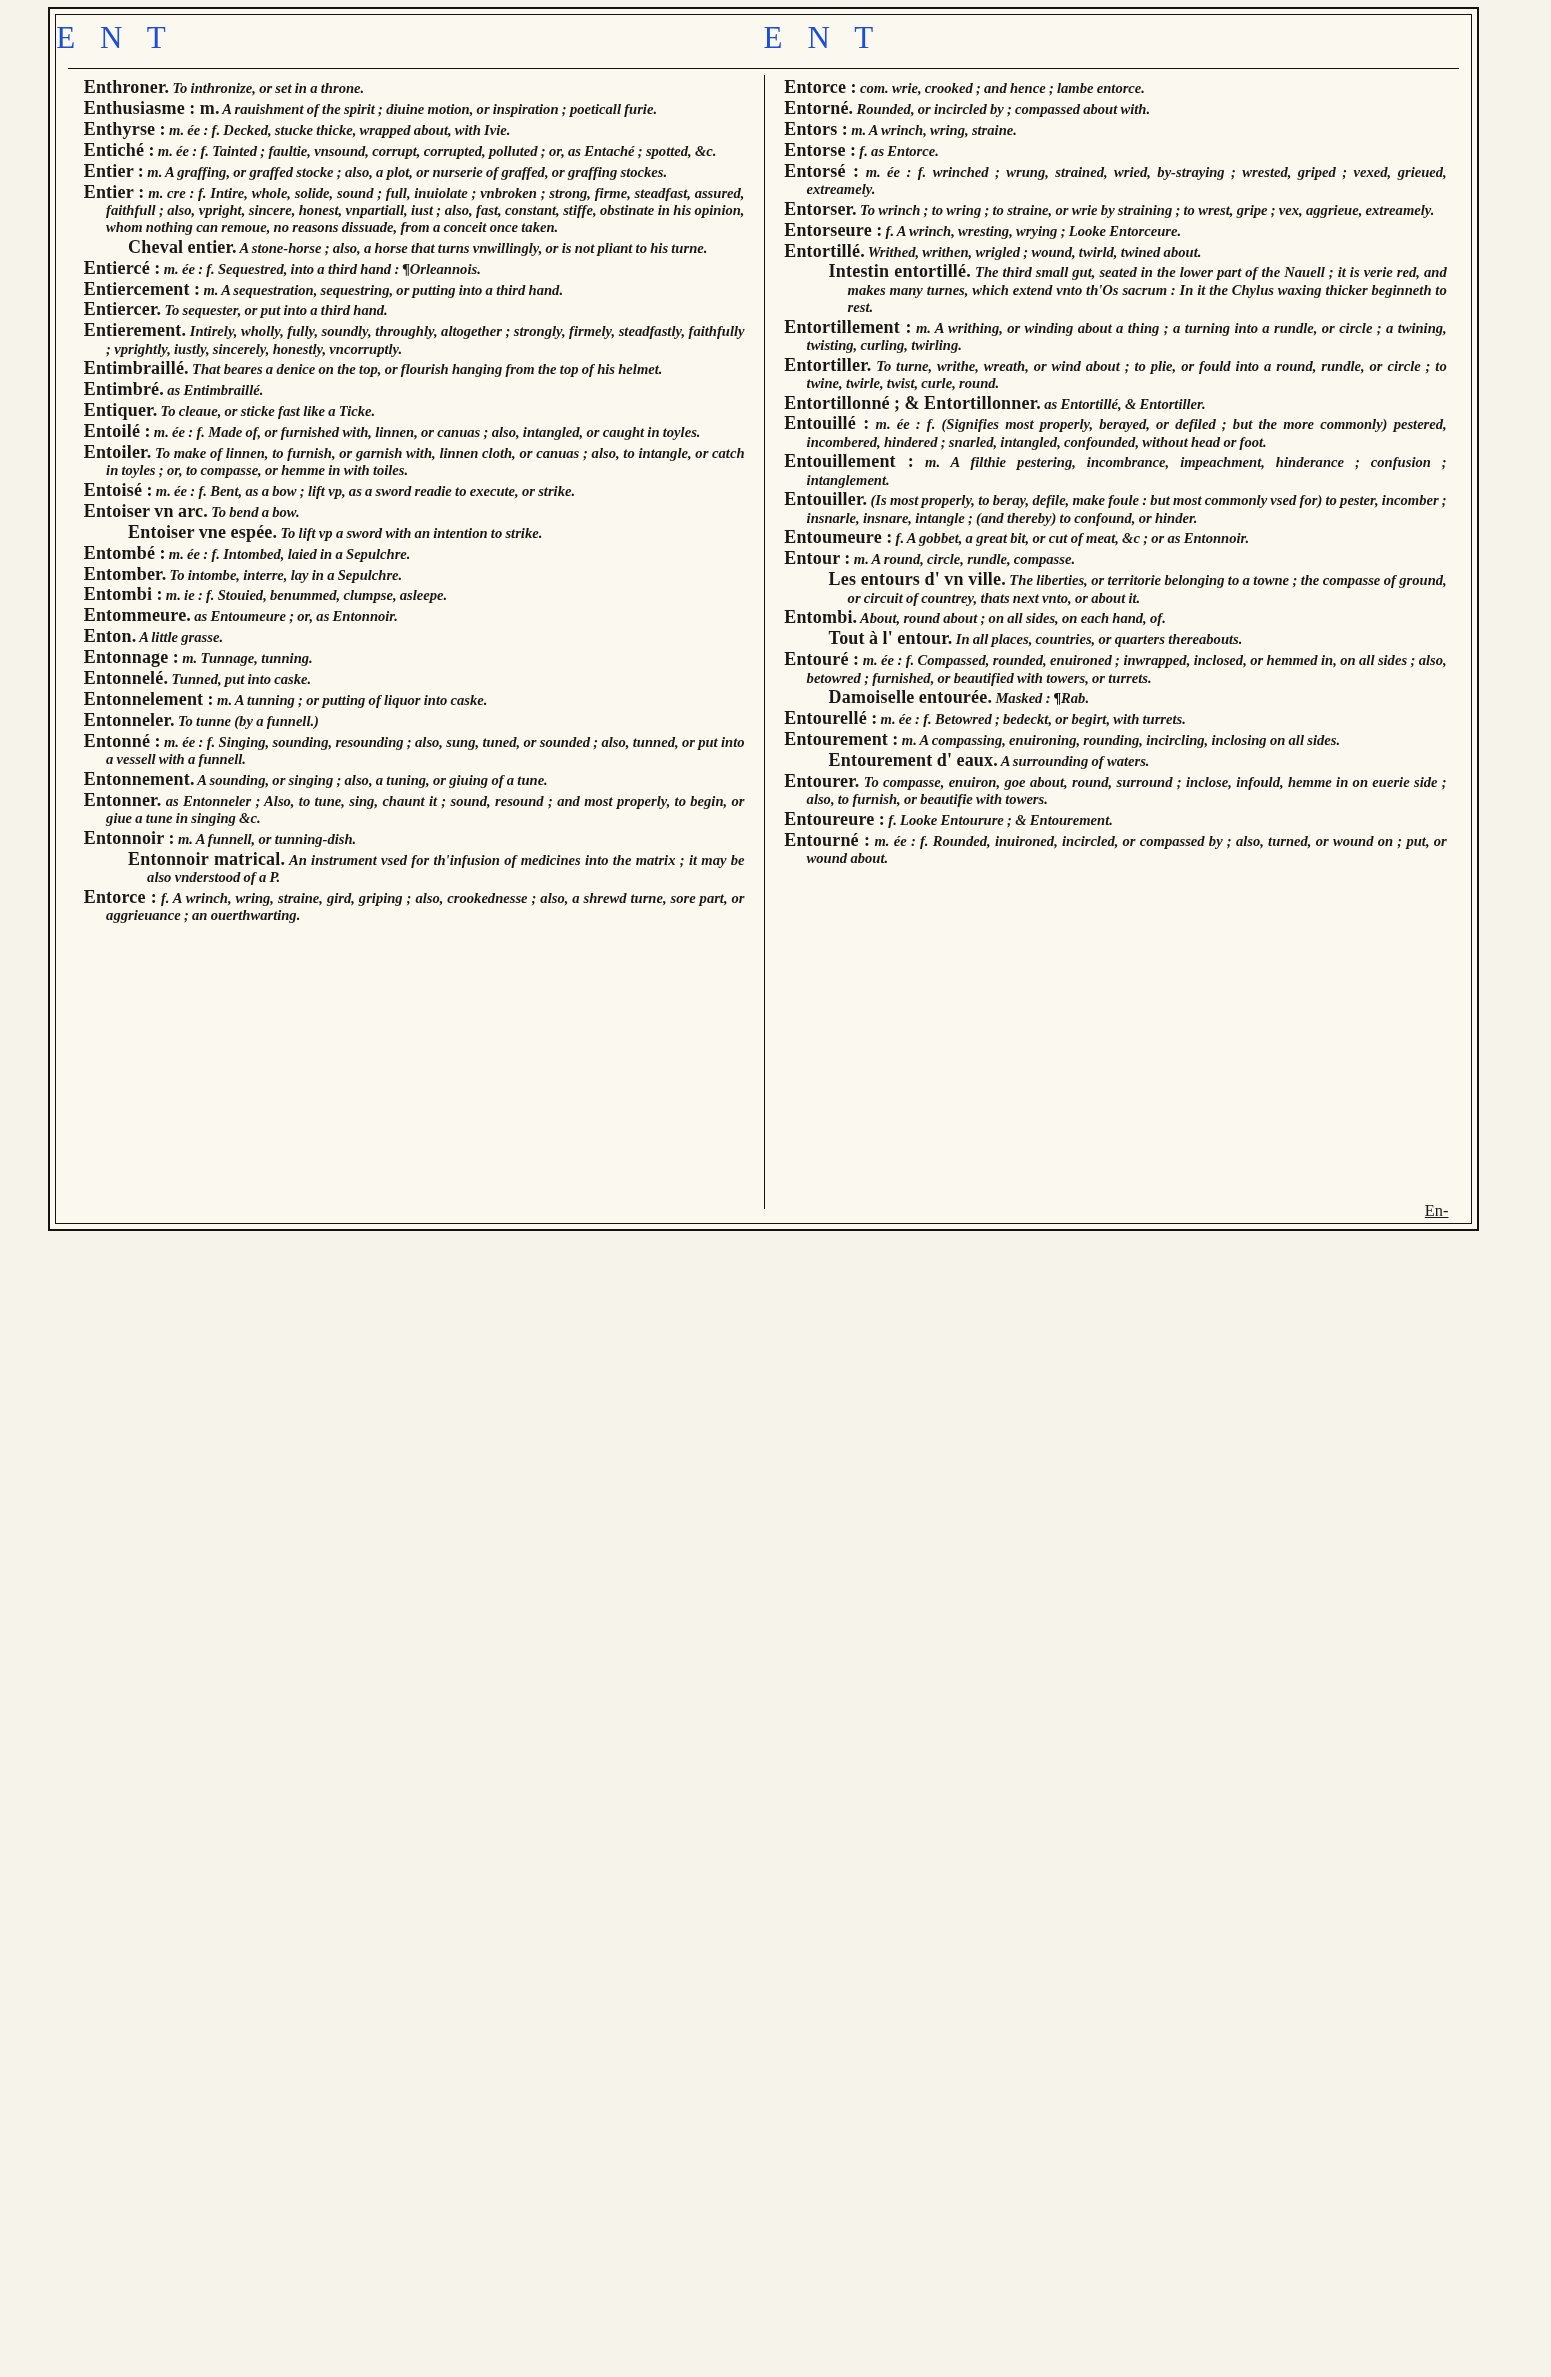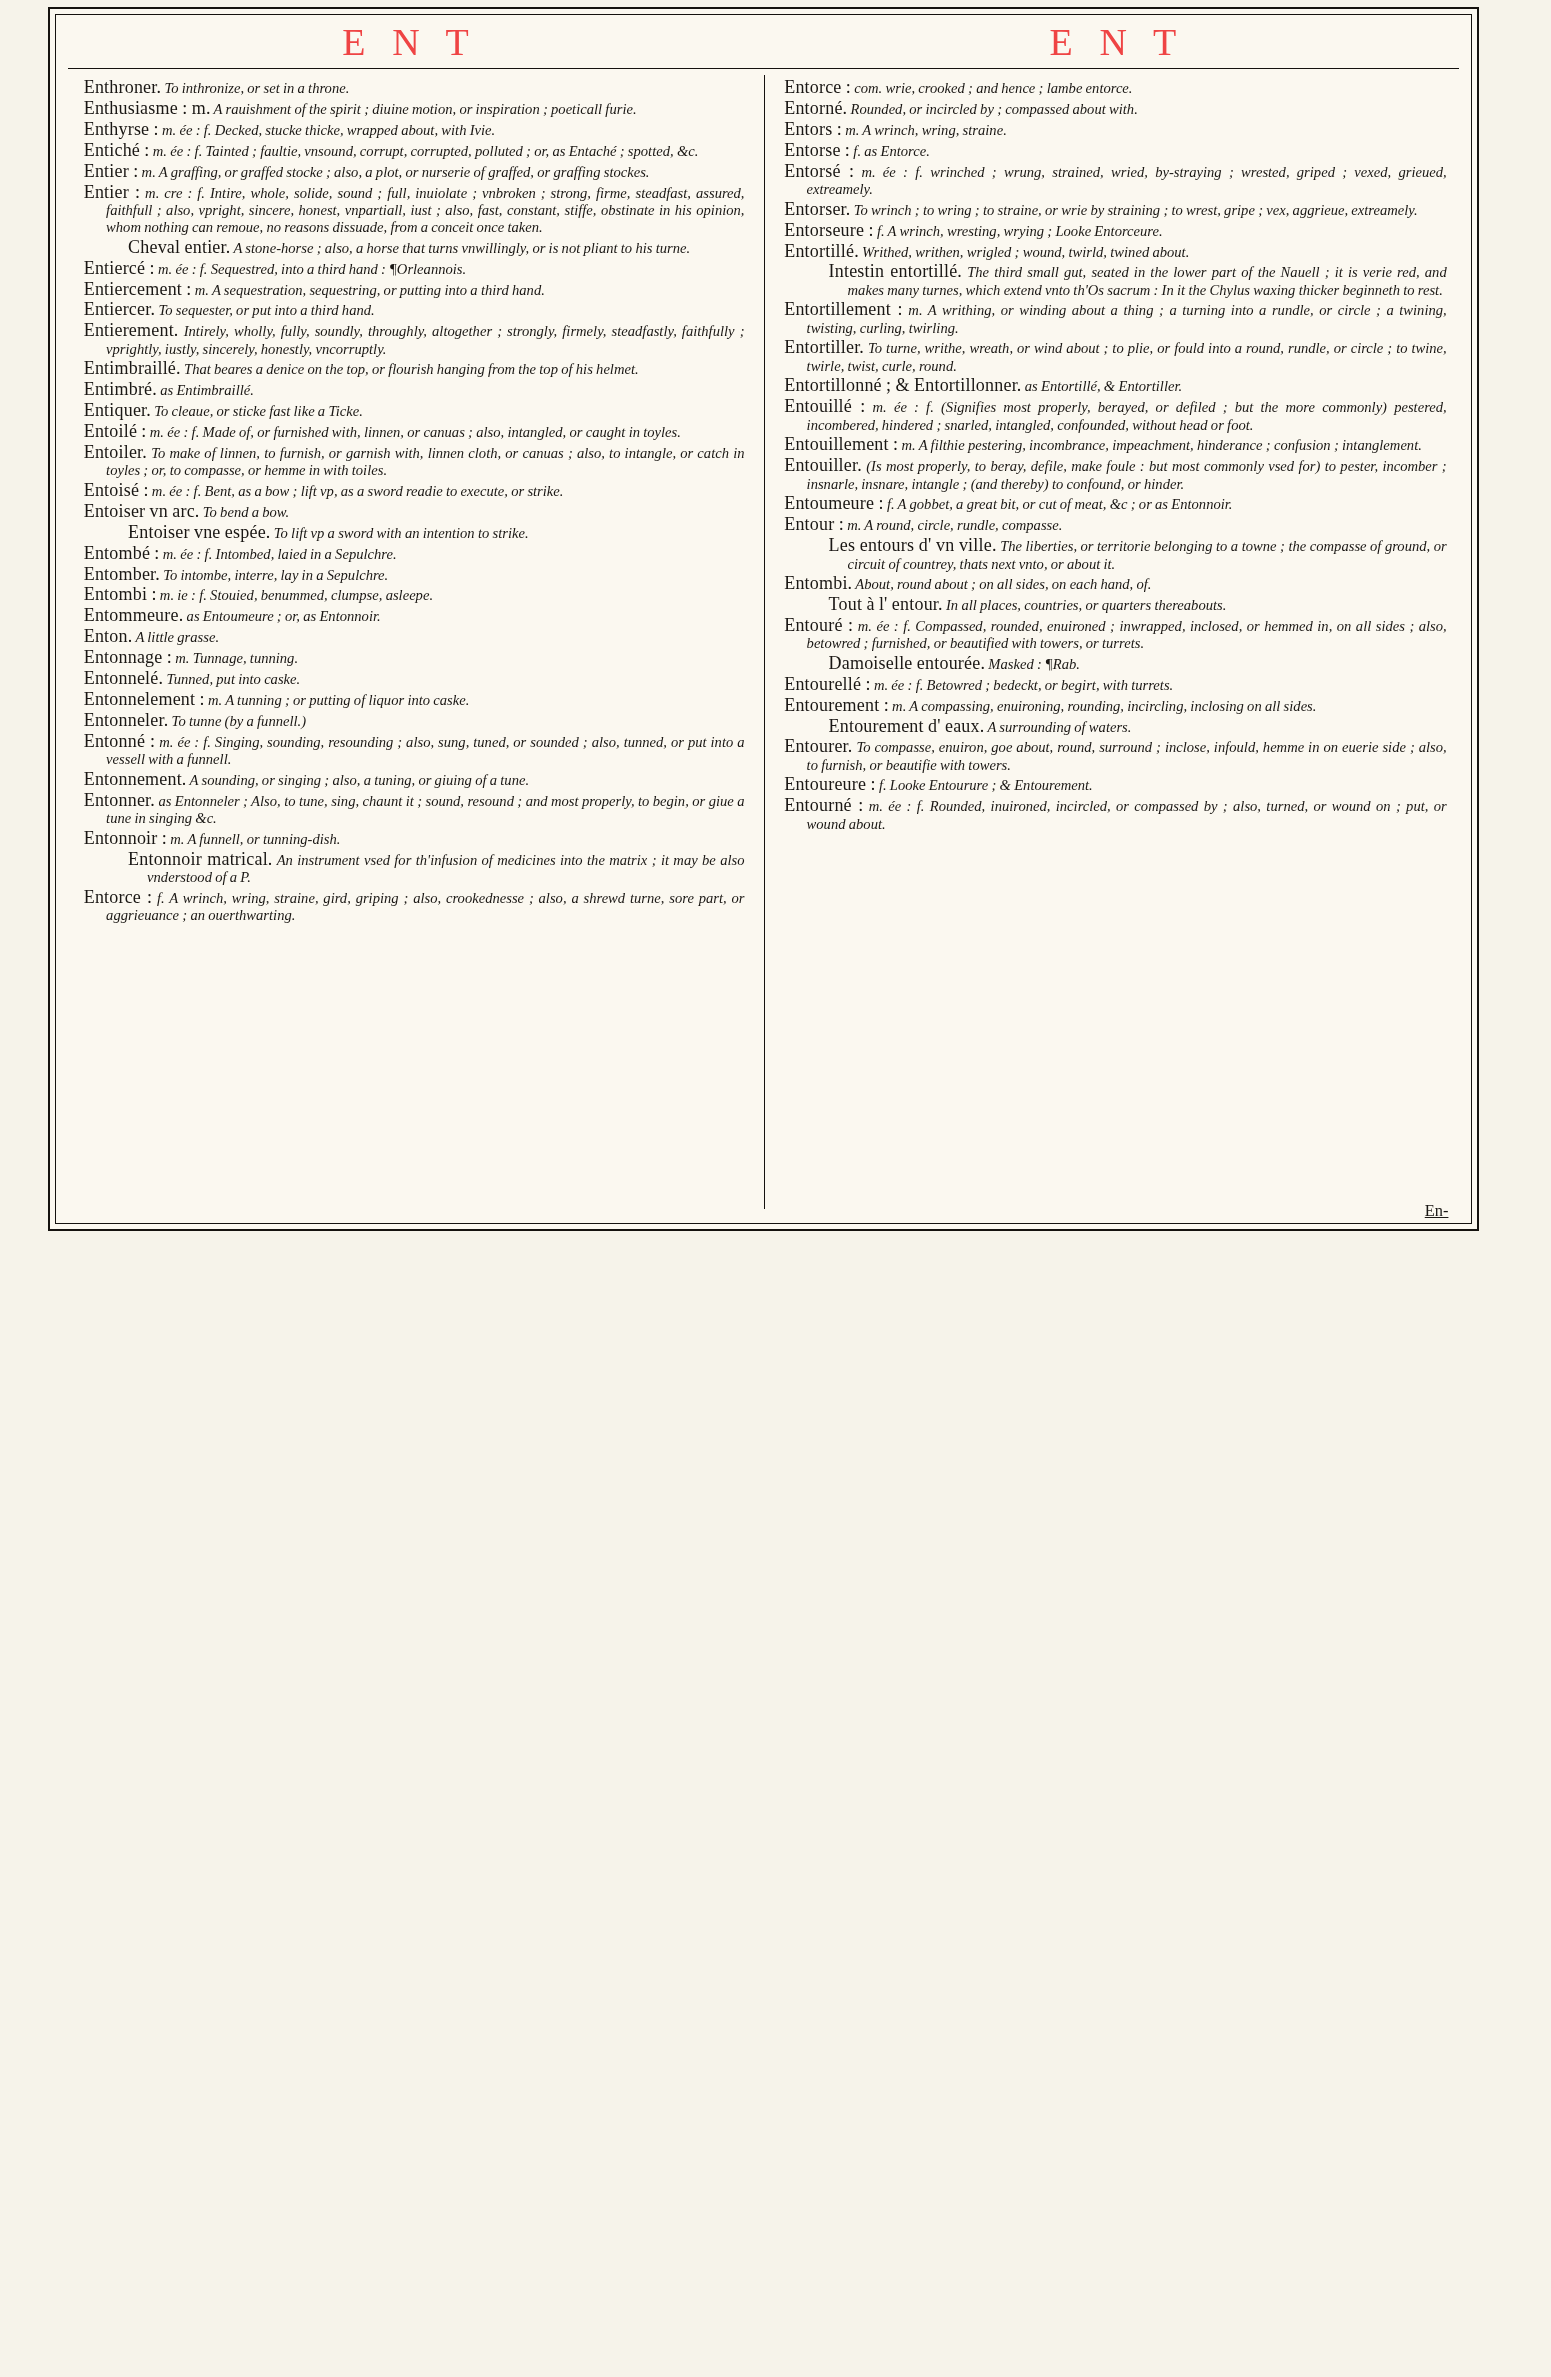--- a/index.html
+++ b/index.html
@@ -44,41 +44,42 @@
   .headers {
     position: absolute;
     left: 0;
     top: 5.2px;
     width: 100%;
     height: 45px;
     display: flex;
   }
   .head {
     flex: 1;
-    text-align: center;
-    font-size: 38px;
+    text-align: left;
+    font-size: 31px;
     letter-spacing: 8.6px;
     font-family: "Liberation Serif", serif;
-    color: #ef4444;
+    color: #1d4ed8;
   }
   .headrule {
     position: absolute;
     left: 12px;
     right: 12px;
     top: 53px;
     border-top: 1.7px solid #15120f;
   }
   .columns {
     position: absolute;
     left: 15.5px;
     right: 15.5px;
     top: 62px;
     bottom: 8.6px;
     display: flex;
     gap: 0px;
+    font-weight: bold;
   }
   .col {
     width: 50%;
     box-sizing: border-box;
     padding: 0 13.8px 0 13.8px;
     position: relative;
   }
   .col.left { padding-left: 12px; padding-right: 19px; }
   .col.right { padding-left: 20.7px; padding-right: 8.6px; }
   .colrule {

